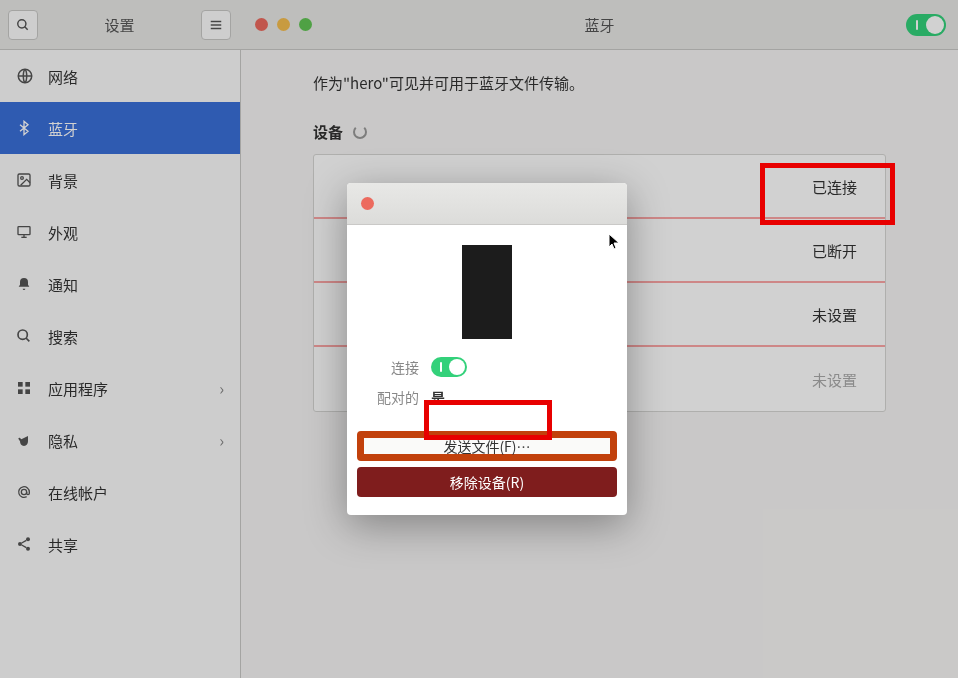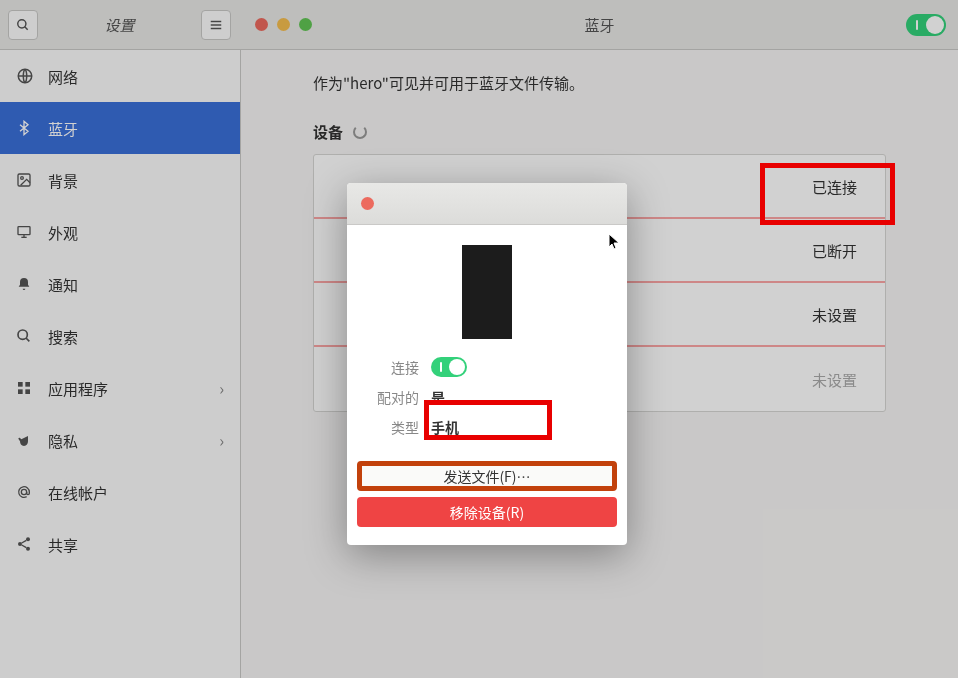--- a/index.html
+++ b/index.html
@@ -35,21 +35,20 @@
       display: flex;
       align-items: center;
       justify-content: center;
       cursor: pointer;
     }
     .settings-title {
       flex: 1;
       text-align: center;
       font-size: 15px;
       color: #555;
-      font-style: italic;
     }
     .hamburger-btn {
       width: 30px;
       height: 30px;
       margin-right: 10px;
       background: #fcfcfc;
       border: 1px solid #c8c8c6;
       border-radius: 4px;
       display: flex;
       align-items: center;
@@ -263,22 +262,22 @@
       width: 100%;
       height: 30px;
       border-radius: 4px;
       font-size: 14px;
       margin-bottom: 6px;
       cursor: pointer;
       display: flex;
       align-items: center;
       justify-content: center;
     }
-    .btn-send { background: #fafaf9; border: 5px solid #c2410c; color: #333; }
-    .btn-remove { background: #ef4444; color: #fff; border: none; }
+    .btn-send { background: #fafaf9; border: 7px solid #c2410c; color: #333; }
+    .btn-remove { background: #7f1d1d; color: #fff; border: none; }
     .highlight-red {
       position: absolute;
       border: 5px solid #e80000;
       z-index: 30;
       pointer-events: none;
     }
     .h1 { left: 760px; top: 163px; width: 135px; height: 62px; }
     .h2 { left: 424px; top: 400px; width: 128px; height: 40px; }
     .cursor-ptr {
       position: absolute;
@@ -459,24 +458,20 @@
     <div class="prop-row">
       <span class="prop-label">连接</span>
       <div class="small-toggle">
           <div class="ind"></div>
         </div>
     </div>
     <div class="prop-row">
       <span class="prop-label">配对的</span>
       <span class="prop-value">是</span>
     </div>
-    <div class="prop-row">
-      <span class="prop-label">类型</span>
-      <span class="prop-value">手机</span>
-    </div>
   </div>
   <div class="dialog-buttons">
     <div class="dlg-btn btn-send">
       <span>发送文件(F)…</span>
     </div>
     <div class="dlg-btn btn-remove">
       <span>移除设备(R)</span>
     </div>
   </div>
 </div>

